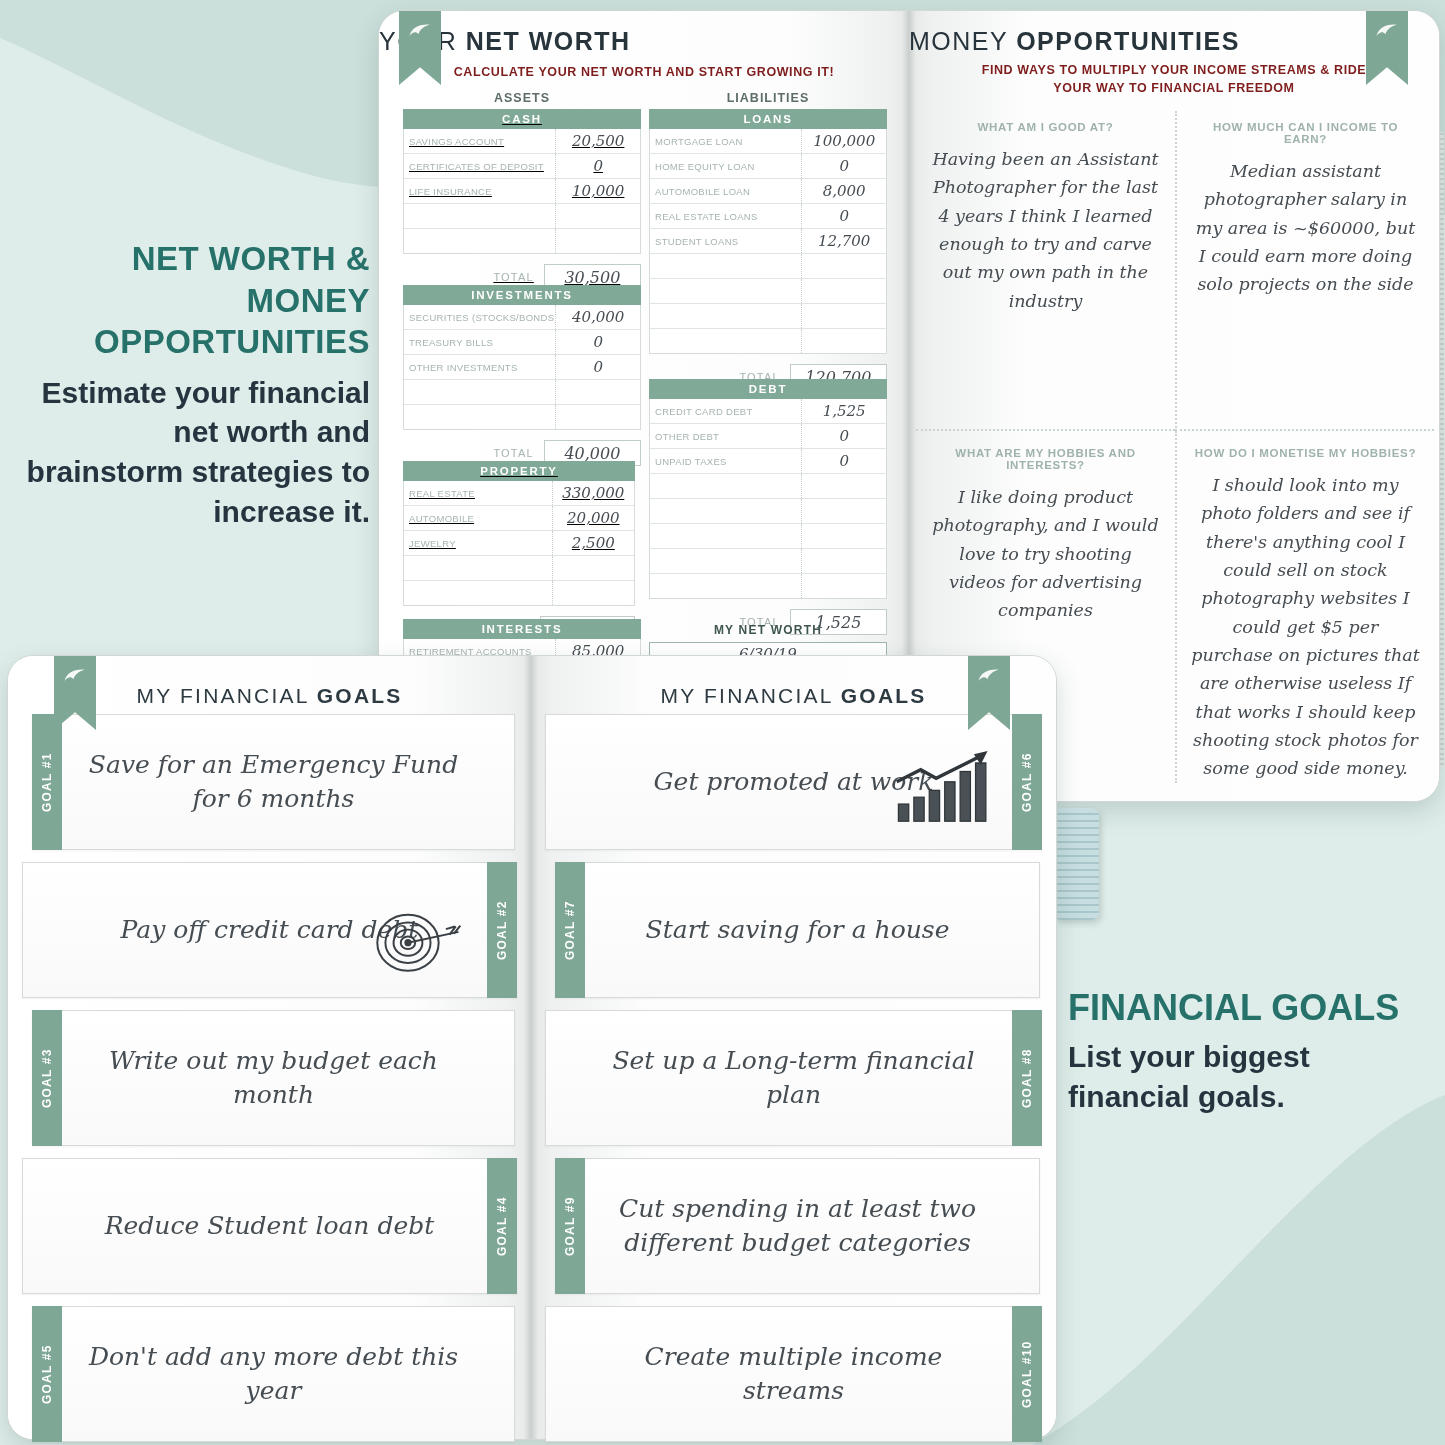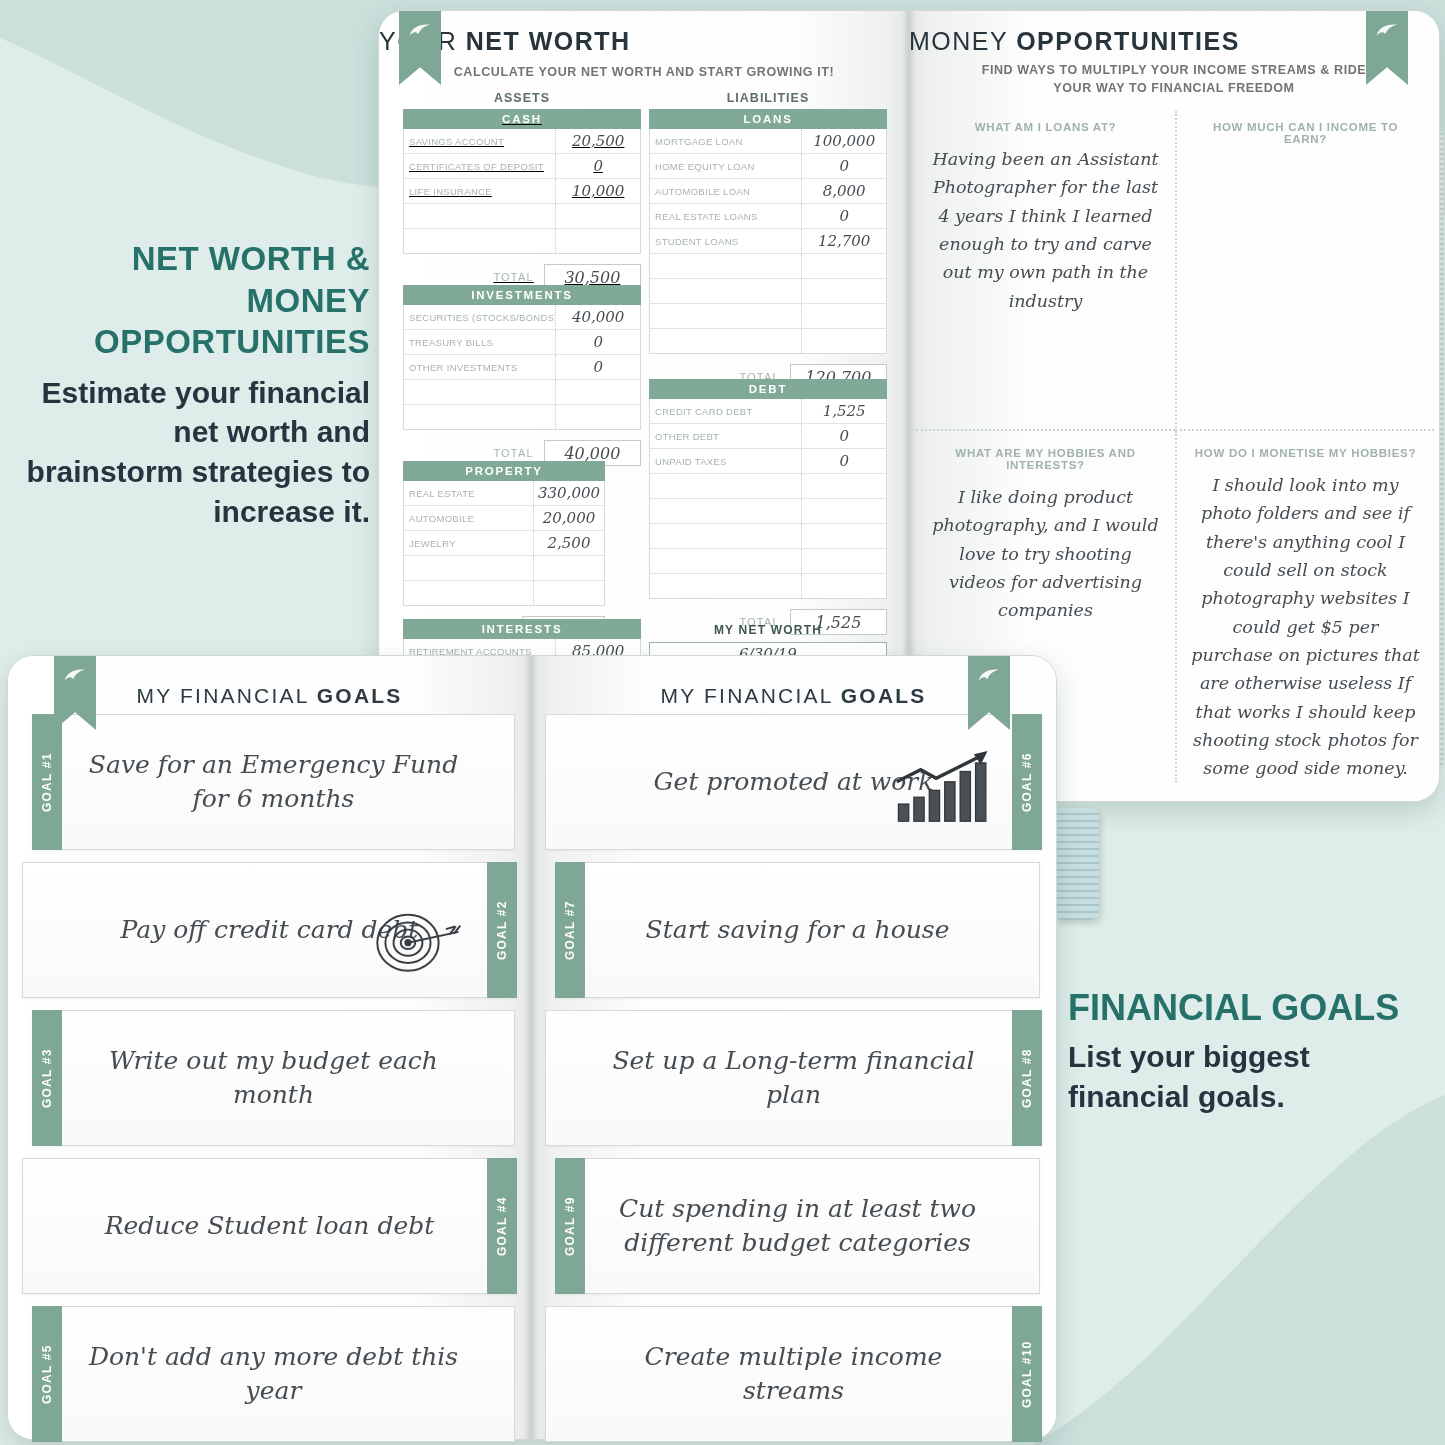--- a/index.html
+++ b/index.html
@@ -20,21 +20,21 @@
   .page-r{border-radius:0 25px 25px 0;background:linear-gradient(to left,#fefefe 0%,#fcfdfc 78%,#eef1f0 96%,#e4e7e6 100%);}
 
   .bookmark{position:absolute;top:0;width:42px;height:64px;background:#7ea795;
             clip-path:polygon(0 0,100% 0,100% 100%,50% 76%,0 100%);
             display:flex;justify-content:center;padding-top:10px;z-index:5;}
 
   .ptitle{position:absolute;width:100%;font-size:25px;letter-spacing:1.5px;
           color:#28343c;white-space:nowrap;}
   .ptitle .bold{font-weight:700;}
   .psub{position:absolute;width:100%;text-align:center;font-size:12.5px;font-weight:700;
-        color:#737373;letter-spacing:.6px;line-height:1.45;}
+        color:#7f1d1d;letter-spacing:.6px;line-height:1.45;}
 
   
   .hand{font-family:"DejaVu Serif",serif;font-style:italic;color:#454c52;}
 
   
   .colhead{position:absolute;font-size:12.5px;font-weight:700;color:#5d6d68;letter-spacing:1px;text-align:center;}
   .ftable{position:absolute;}
   .tbar{height:20px;line-height:20px;background:#81a997;color:#fff;text-align:center;
         font-size:11.5px;font-weight:700;letter-spacing:1.8px;}
   .tbody{border:1px solid #d5dcd8;border-top:none;background:#fff;}
@@ -191,21 +191,21 @@
           <div class="trow">
             <div class="tlabel"></div>
             <div class="tvalue hand"></div>
           </div>
         </div>
         <div class="totrow">
           <div class="totlabel">TOTAL</div>
           <div class="totval hand">40,000</div>
         </div>
       </div>
-    <div class="ftable" style="left:24px;width:202px;top:450px;">
+    <div class="ftable" style="left:24px;width:232px;top:450px;text-decoration:underline;">
         <div class="tbar">PROPERTY</div>
         <div class="tbody">
           <div class="trow">
             <div class="tlabel">REAL ESTATE</div>
             <div class="tvalue hand">330,000</div>
           </div>
           <div class="trow">
             <div class="tlabel">AUTOMOBILE</div>
             <div class="tvalue hand">20,000</div>
           </div>
@@ -332,25 +332,26 @@
       </div>
     </div>
 
     <div class="ptitle" style="top:16px;width:530px;left:530px;">
       <span>MONEY </span><span class="bold">OPPORTUNITIES</span>
     </div>
     <div class="psub" style="top:50px;width:420px;left:585px;"><span>FIND WAYS TO MULTIPLY YOUR INCOME STREAMS &amp; RIDE YOUR WAY TO FINANCIAL FREEDOM</span></div>
 
     <div class="quadrants" style="left:537px;top:100px;width:518px;">
       <div class="quad q-b">
-        <div class="qhead">WHAT AM I LOANS AT?</div>
+        <div class="qhead">WHAT AM I GOOD AT?</div>
         <div class="qbody hand">Having been an Assistant Photographer for the last 4 years I think I learned enough to try and carve out my own path in the industry</div>
       </div>
       <div class="quad q-r q-b">
         <div class="qhead">HOW MUCH CAN I INCOME TO EARN?</div>
+        <div class="qbody hand">Median assistant photographer salary in my area is ~$60000, but I could earn more doing solo projects on the side</div>
       </div>
       <div class="quad" style="padding-top:16px;">
         <div class="qhead">WHAT ARE MY HOBBIES AND INTERESTS?</div>
         <div class="qbody hand">I like doing product photography, and I would love to try shooting videos for advertising companies</div>
       </div>
       <div class="quad q-r" style="padding-top:16px;">
         <div class="qhead">HOW DO I MONETISE MY HOBBIES?</div>
         <div class="qbody hand">I should look into my photo folders and see if there's anything cool I could sell on stock photography websites I could get $5 per purchase on pictures that are otherwise useless If that works I should keep shooting stock photos for some good side money.</div>
       </div>
     </div>

